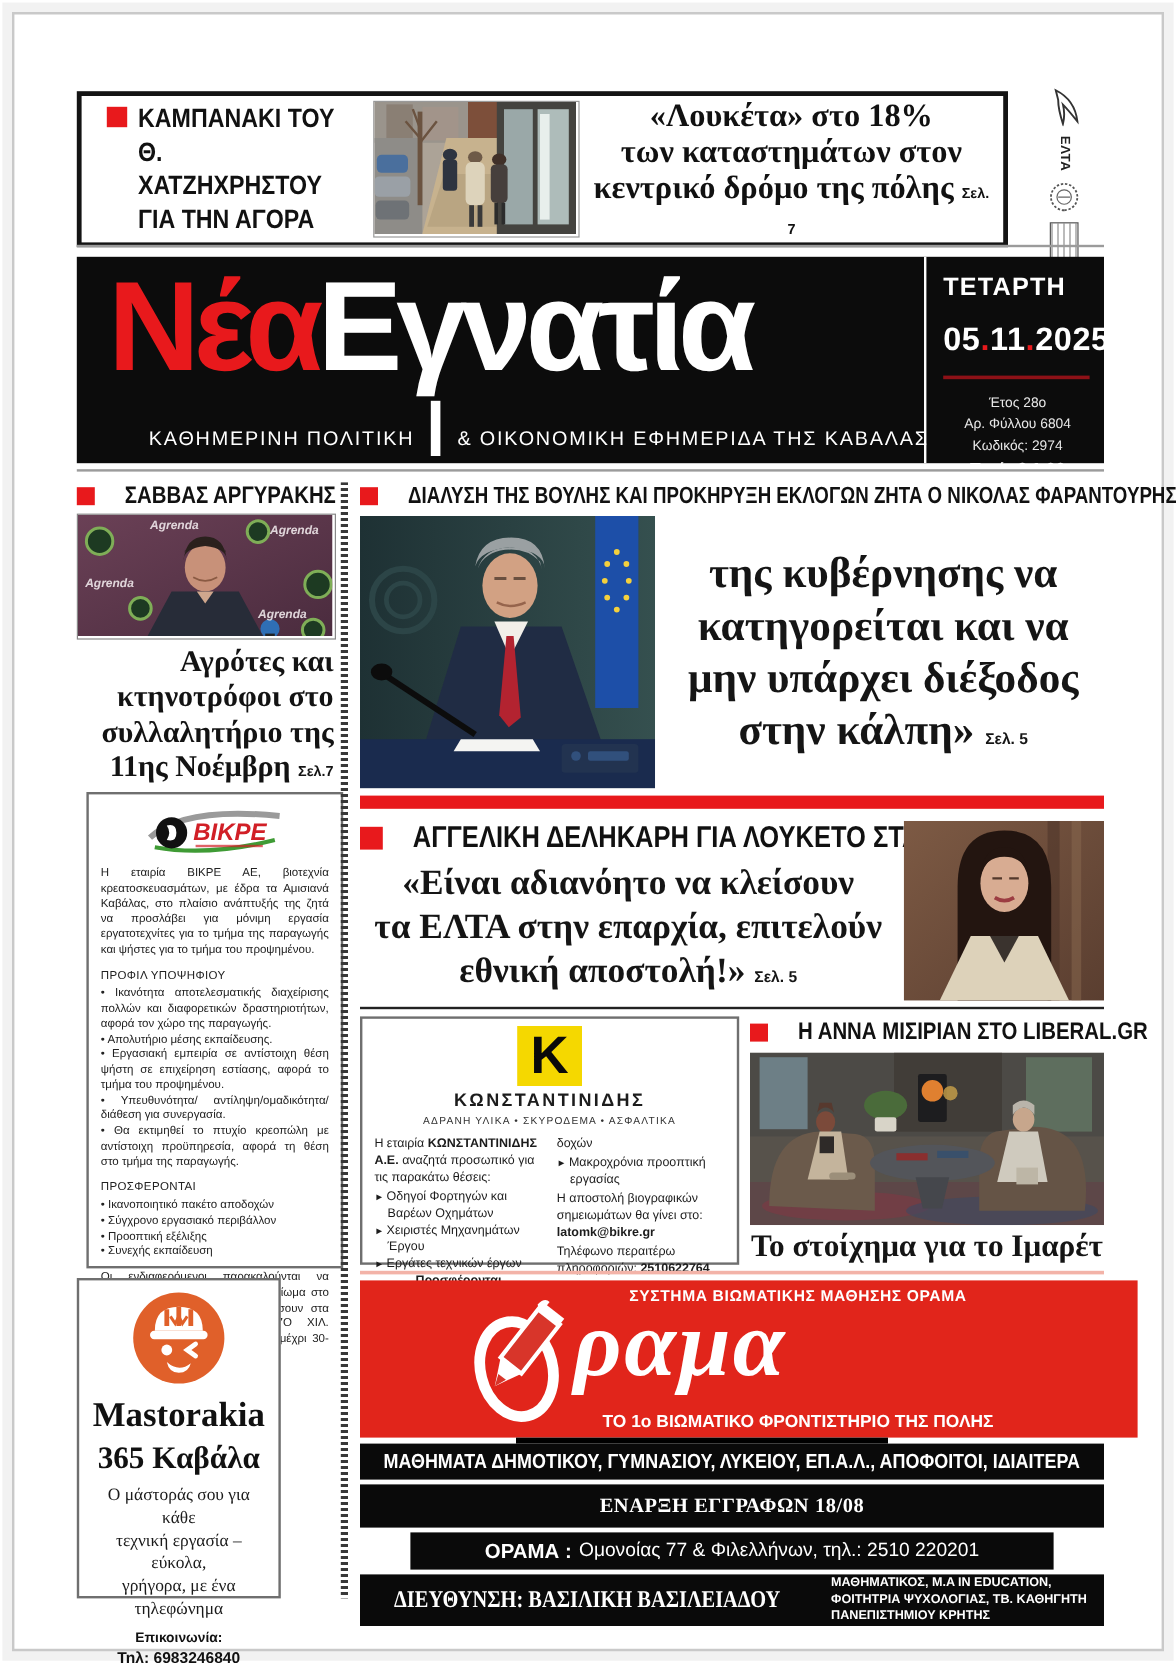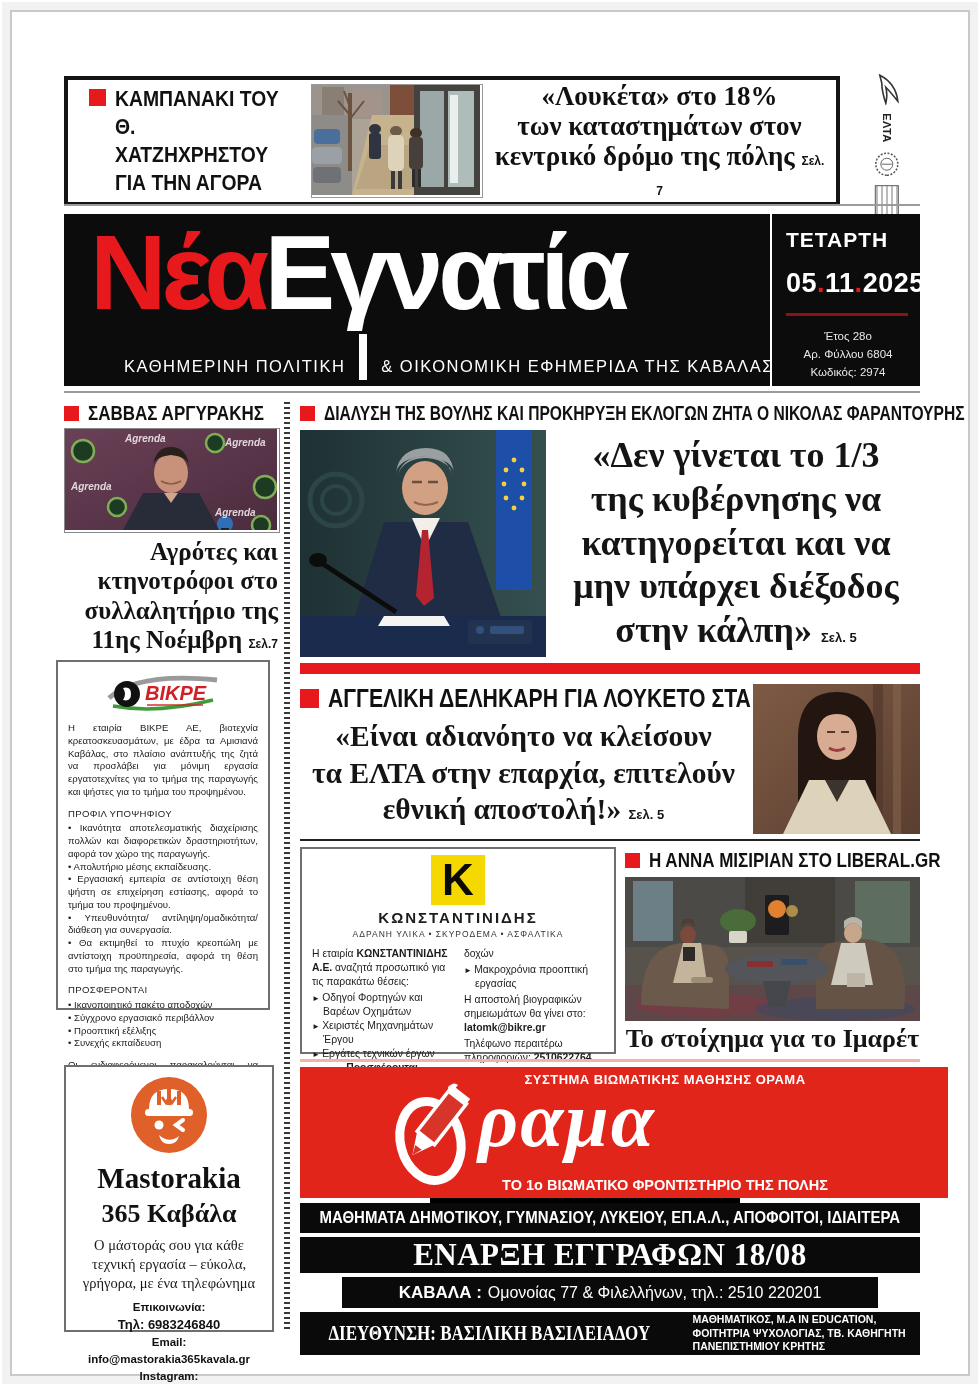--- a/index.html
+++ b/index.html
@@ -39,35 +39,35 @@
             color:#fff;font-size:16.5px;letter-spacing:1.5px;white-space:nowrap;}
   .desc-sq{width:33px;height:46px;background:#fff;margin-bottom:-4px;}
   .datebox{position:absolute;right:0;top:0;bottom:0;width:150px;border-left:2px solid #fff;padding:14px 10px 10px 14px;box-sizing:border-box;color:#fff;}
   .db-day{font-size:21px;font-weight:bold;letter-spacing:1px;}
   .db-date{font-size:27px;font-weight:bold;margin-top:16px;letter-spacing:.5px;}
   .db-date .reddot{color:#e8191c;}
   .db-rule{height:3px;background:#8e1117;margin:14px 2px 12px 0;}
   .db-small{font-size:11.5px;color:#e8e8e8;text-align:center;line-height:1.55;}
   .db-price{font-size:14.5px;font-weight:bold;color:#fff;text-align:center;margin-top:3px;}
   
-  .kicker-row{display:flex;gap:9px;align-items:center;}
+  .kicker-row{display:flex;gap:25px;align-items:center;}
   .kicker-row .rsq{width:14px;height:14px;}
   .lc-kicker{left:64px;top:402px;font-size:20px;}
   .lc-photo{left:64px;top:428px;width:214px;height:103px;border:1px solid #888;overflow:hidden;}
   .photo-wm{position:absolute;color:#efe7ea;font-size:10px;font-style:italic;font-weight:bold;opacity:.9;}
   .lc-headline{left:64px;top:537px;width:214px;text-align:right;font-weight:bold;font-size:25px;line-height:1.17;color:#131313;}
   .adbox{border:2px solid #6f6f6f;box-sizing:border-box;background:#fff;}
-  .bikre{left:56px;top:660px;width:214px;height:350px;padding:8px 10px;font-size:9.6px;line-height:1.33;color:#222;text-align:justify;}
+  .bikre{left:72px;top:660px;width:214px;height:397px;padding:8px 10px;font-size:9.6px;line-height:1.33;color:#222;text-align:justify;}
   .bikre-logo{display:block;margin:0 auto 6px auto;}
   .bikre p{margin:0 0 9px 0;}
   .bikre .sec-title{margin:0 0 2px 0;font-weight:normal;letter-spacing:.3px;}
   .bikre ul{margin:0 0 9px 0;padding:0;list-style:none;}
   .bikre li{margin:0;}
   .bikre li:before{content:"• ";}
-  .mastorakia{left:64px;top:1065px;width:210px;height:267px;text-align:center;padding:8px 10px;}
+  .mastorakia{left:64px;top:1065px;width:170px;height:267px;text-align:center;padding:8px 10px;}
   .ma-title{font-size:29px;font-weight:bold;line-height:1.05;margin-top:4px;}
   .ma-sub{font-size:26px;font-weight:bold;margin-top:6px;}
   .ma-desc{font-size:14.5px;line-height:1.3;margin-top:7px;color:#1a1a1a;}
   .ma-contact{font-size:11.5px;font-weight:bold;margin-top:6px;line-height:1.45;}
   
   .vdash{left:284px;top:402px;width:6px;height:930px;
          background:repeating-linear-gradient(180deg,#383838 0 2px,transparent 2px 5px);}
   
   .mc-kicker1{left:300px;top:402px;font-size:19.5px;}
   .mc-photo1{left:300px;top:430px;width:246px;height:227px;overflow:hidden;}
@@ -101,21 +101,21 @@
   
   .orama{left:300px;top:1067px;width:620px;height:290px;}
   .orama-red{position:absolute;left:0;top:0;width:648px;height:131px;background:#e1251b;overflow:hidden;}
   .orama-top{position:absolute;left:150px;top:5px;width:430px;text-align:center;color:#fff;font-size:13px;font-weight:bold;letter-spacing:.5px;}
   .orama-logo-text{position:absolute;left:178px;top:8px;color:#fff;font-size:78px;font-weight:bold;font-style:italic;
                    font-family:"Liberation Serif","DejaVu Serif",serif;letter-spacing:2px;}
   .orama-sub{position:absolute;left:150px;bottom:5px;width:430px;text-align:center;color:#fff;font-size:14.5px;font-weight:bold;}
   .orama-strip{position:absolute;left:130px;top:131px;width:310px;height:5px;background:#000;}
   .orow{position:absolute;left:0;width:620px;background:#0a0a0a;color:#fff;display:flex;align-items:center;justify-content:center;}
   .orow1{top:136px;height:30px;font-size:17px;}
-  .orow2{top:170px;height:36px;font-family:"Liberation Serif","DejaVu Serif",serif;font-weight:bold;font-size:31px;letter-spacing:.5px;}
+  .orow2{top:170px;height:36px;font-family:"Liberation Serif","DejaVu Serif",serif;font-weight:bold;font-size:17px;letter-spacing:.5px;}
   .orow3{top:210px;left:42px;width:536px;height:31px;font-size:16px;}
   .orow3 .lbl{font-weight:bold;margin-right:6px;font-size:17px;}
   .orow4{top:245px;height:43px;gap:14px;}
   .orow4 .left{font-family:"Liberation Serif","DejaVu Serif",serif;font-weight:bold;font-size:20px;transform:scaleX(.85);transform-origin:50% 50%;white-space:nowrap;}
   .orow4 .right{width:292px;font-size:10.5px;font-weight:bold;line-height:1.3;}
   .rowc{display:inline-block;transform:scaleX(.88);transform-origin:50% 50%;white-space:nowrap;font-weight:bold;}
 </style>
 </head>
 <body>
 
@@ -353,21 +353,20 @@
       <polygon points="78,196 150,196 144,186 84,186" fill="#f4f4f2"></polygon>
       <line x1="20" y1="132" x2="96" y2="182" stroke="#0c0c0c" stroke-width="5"></line>
       <ellipse cx="18" cy="130" rx="9" ry="7" fill="#0c0c0c"></ellipse>
       <rect x="168" y="190" width="64" height="24" rx="3" fill="#223350"></rect>
       <circle cx="180" cy="200" r="4" fill="#31507c"></circle>
       <rect x="190" y="196" width="34" height="8" rx="2" fill="#31507c"></rect>
     </svg>
   </div>
   <div class="abs mc-headline1 serif">
     <div>
-      <div>«Δεν γίνεται το 1/3</div>
       <div>της κυβέρνησης να</div>
       <div>κατηγορείται και να</div>
       <div>μην υπάρχει διέξοδος</div>
       <div>
         <span>στην κάλπη»</span>
         <span class="selref" style="font-size:13px;">Σελ. 5</span>
       </div>
     </div>
   </div>
 
@@ -494,21 +493,21 @@
       <div class="orama-sub">ΤΟ 1ο ΒΙΩΜΑΤΙΚΟ ΦΡΟΝΤΙΣΤΗΡΙΟ ΤΗΣ ΠΟΛΗΣ</div>
     </div>
     <div class="orama-strip"></div>
     <div class="orow orow1">
       <span class="rowc">ΜΑΘΗΜΑΤΑ ΔΗΜΟΤΙΚΟΥ, ΓΥΜΝΑΣΙΟΥ, ΛΥΚΕΙΟΥ, ΕΠ.Α.Λ., ΑΠΟΦΟΙΤΟΙ, ΙΔΙΑΙΤΕΡΑ</span>
     </div>
     <div class="orow orow2">
       <span>ΕΝΑΡΞΗ ΕΓΓΡΑΦΩΝ 18/08</span>
     </div>
     <div class="orow orow3">
-      <span class="lbl">ΚΑΒΑΛΑ :</span>
+      <span class="lbl">ΟΡΑΜΑ :</span>
       <span>Ομονοίας 77 &amp; Φιλελλήνων, τηλ.: 2510 220201</span>
     </div>
     <div class="orow orow4">
       <span class="left">ΔΙΕΥΘΥΝΣΗ: ΒΑΣΙΛΙΚΗ ΒΑΣΙΛΕΙΑΔΟΥ</span>
       <div class="right">ΜΑΘΗΜΑΤΙΚΟΣ, M.A IN EDUCATION, ΦΟΙΤΗΤΡΙΑ ΨΥΧΟΛΟΓΙΑΣ, ΤΒ. ΚΑΘΗΓΗΤΗ ΠΑΝΕΠΙΣΤΗΜΙΟΥ ΚΡΗΤΗΣ</div>
     </div>
   </div>
 
 </div>
 

